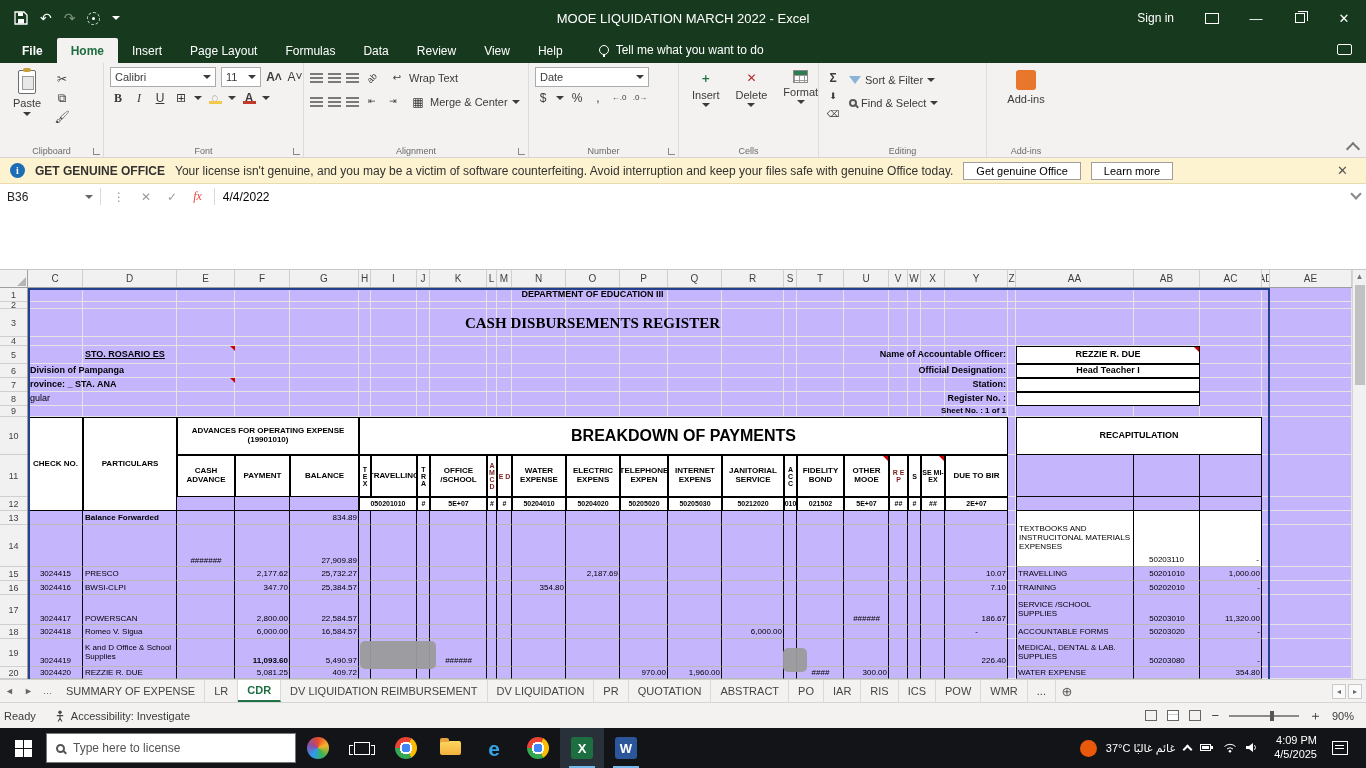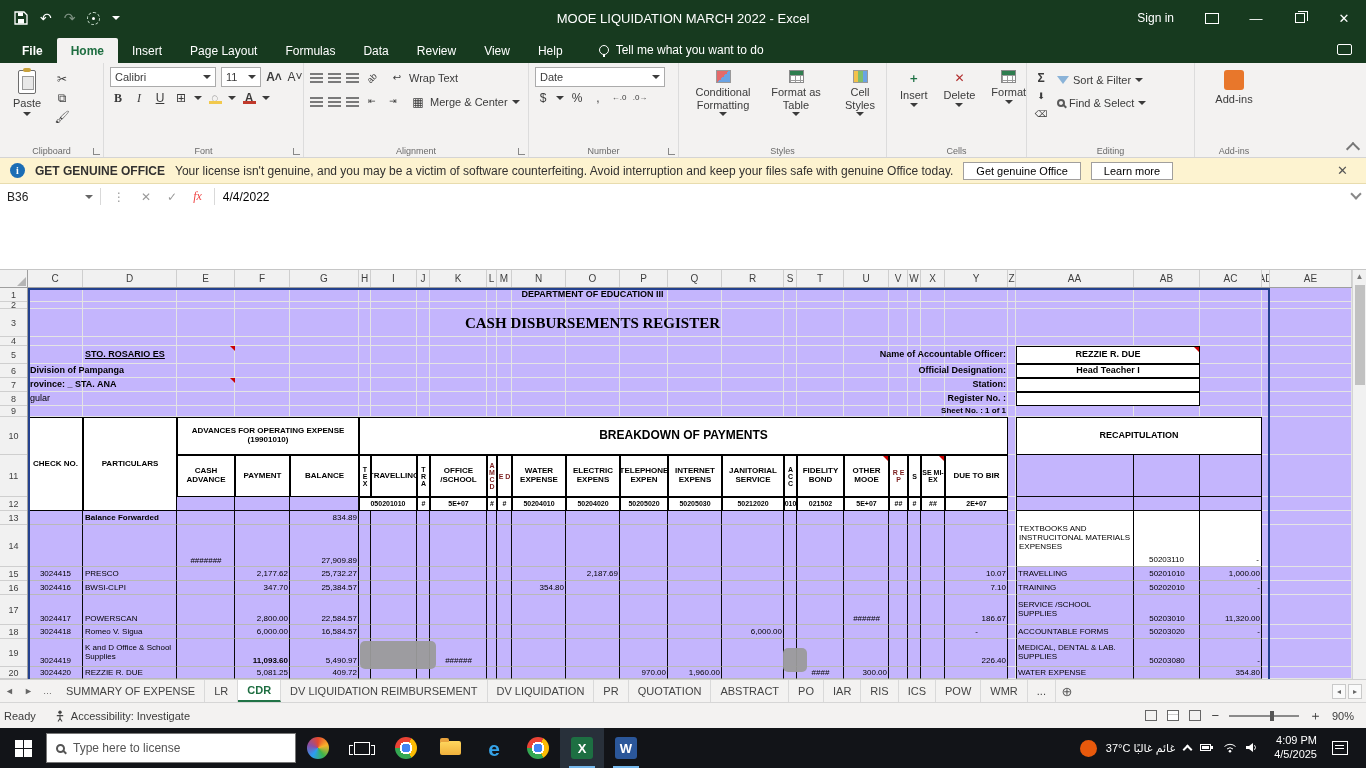--- a/index.html
+++ b/index.html
@@ -86,21 +86,21 @@
   .corner:after{content:"";position:absolute;right:1px;bottom:1px;border-left:9px solid transparent;border-bottom:9px solid #b5b5b5}
   .chead{display:flex;background:#f1f1f1;border-bottom:1px solid #9f9f9f;overflow:hidden}
   .ch{border-right:1px solid #cfcfcf;font-size:10px;color:#3f3f3f;display:flex;align-items:center;justify-content:center;overflow:hidden;flex:0 0 auto}
   .gut{background:#f1f1f1;border-right:1px solid #9f9f9f;overflow:hidden}
   .gr{border-bottom:1px solid #cfcfcf;font-size:9px;color:#3f3f3f;display:flex;align-items:center;justify-content:center;overflow:hidden}
   #grid{position:relative;background:#c4b5fd;display:grid;overflow:hidden}
   .bcell{z-index:1}
   .cell{position:relative;display:flex;align-items:center;padding:0 2px;font-size:9px;color:#000;white-space:nowrap;z-index:3;line-height:1.1}
   .c{justify-content:center;text-align:center}.l{justify-content:flex-start}.rr{justify-content:flex-end;text-align:right}
   .b{font-weight:bold}.u{text-decoration:underline}
-  .f7{font-size:7px}.f8{font-size:8px}.f9{font-size:9px}.f12{font-size:12px}.f15{font-size:15px}
+  .f7{font-size:7px}.f8{font-size:8px}.f9{font-size:9px}.f12{font-size:16px}.f15{font-size:15px}
   .serif{font-family:"Liberation Serif","DejaVu Serif",serif}
   .bk{background:#fff;border:1px solid #000;overflow:hidden}
   .box{background:#fff;border:1px solid #000}
   .tbxw{background:#fff;border-right:1px solid #000;border-bottom:1px solid #b9b9b9}
   .bl{border-left:1px solid #000}
   .wrap{white-space:normal}
   .stk{white-space:normal;text-align:center;justify-content:center;padding:0;font-size:7px;line-height:1;overflow:hidden}
   .vb{align-items:flex-end;padding-bottom:1px}
   .red2{color:#7b1d1d}
   .redtr:after{content:"";position:absolute;top:0;right:0;border-left:5px solid transparent;border-top:5px solid #c00}
@@ -293,55 +293,37 @@
           <span>Merge &amp; Center</span>
             <span class="car"></span>
         </div>
       </div>
       <div class="rg-label">Alignment</div>
       <span class="launcher"></span>
     </div>
 
     <div class="rgroup" style="width:150px">
       <div class="rrow" style="width:100%">
-        <div class="rsel" style="width:130px">
+        <div class="rsel" style="width:114px">
           <span>Date</span>
             <span class="car"></span>
         </div>
       </div>
       <div class="rrow">
         <span class="icon16">$</span>
           <span class="car"></span>
         <span class="icon16">%</span>
         <span class="icon16">,</span>
         <span class="icon16" style="font-size:8px">←.0</span>
         <span class="icon16" style="font-size:8px">.0→</span>
       </div>
       <div class="rg-label">Number</div>
       <span class="launcher"></span>
     </div>
 
-    <div class="rgroup" style="width:208px;flex-direction:row;gap:2px">
-      <div class="bigbtn">
-        <span class="cf-ic"></span>
-        <span style="width:62px">Conditional Formatting</span>
-          <span class="car" style="margin-top:-2px"></span>
-      </div>
-      <div class="bigbtn">
-        <span class="grid-ic"></span>
-        <span style="width:52px">Format as Table</span>
-          <span class="car" style="margin-top:-2px"></span>
-      </div>
-      <div class="bigbtn">
-        <span class="cs-ic"></span>
-        <span style="width:44px">Cell Styles</span>
-          <span class="car" style="margin-top:-2px"></span>
-      </div>
-      <div class="rg-label">Styles</div>
-    </div>
 
     <div class="rgroup" style="width:140px;flex-direction:row;gap:2px">
       <div class="bigbtn">
         <span class="icon16 plus-g">＋</span>
         <span>Insert</span>
           <span class="car" style="margin-top:-2px"></span>
       </div>
       <div class="bigbtn">
         <span class="icon16 x-r">✕</span>
         <span>Delete</span>

